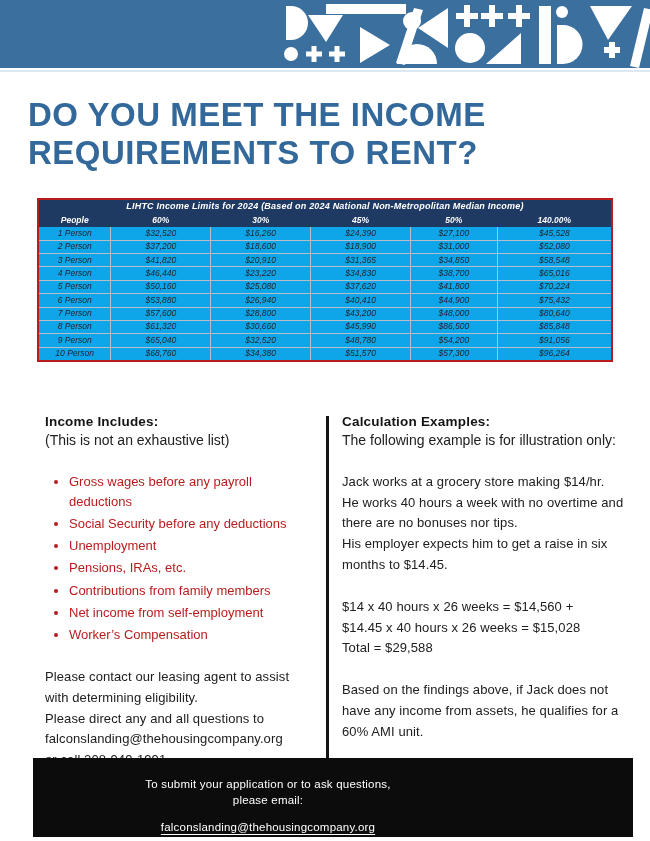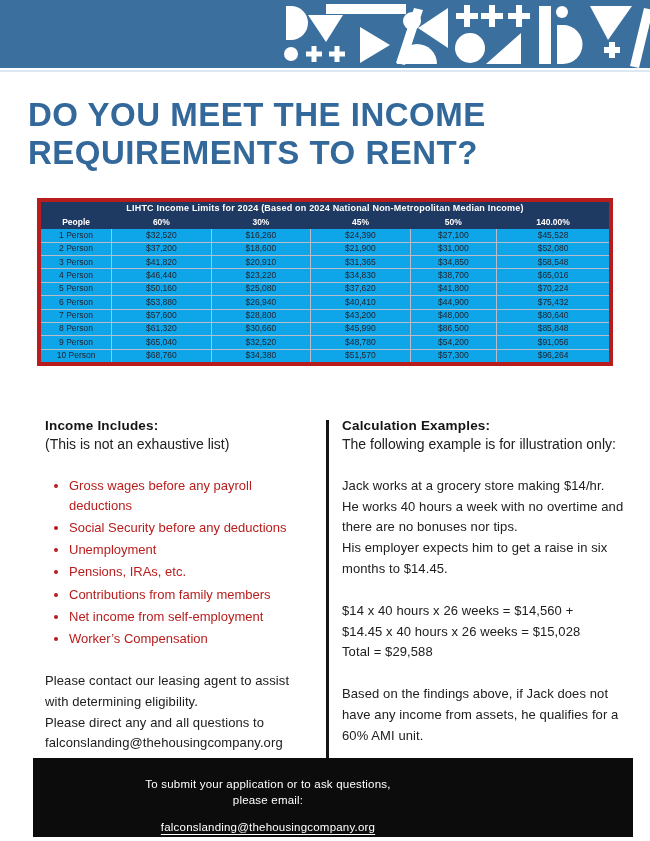--- a/index.html
+++ b/index.html
@@ -27,21 +27,22 @@
     color:#33689B;
     white-space:pre-line;
     font-family:"Liberation Sans", sans-serif;
   }
 
   
   .table-wrap { width:576px; margin:27px auto 0; }
   table.income {
     width:100%; border-collapse:collapse; table-layout:fixed;
     font-size:8.5px; line-height:1.1;
-    border:4px solid #b91c1c;
+    border:2px solid #b91c1c;
+    font-style:italic;
   }
   table.income th, table.income td {
     border:1px solid #b7bec9;
     text-align:center; vertical-align:middle;
     padding:1.5px 2px;
     overflow:hidden; white-space:nowrap;
   }
   table.income th {
     background:#1E3962; color:#ffffff; font-weight:bold;
     border-color:#1E3962;
@@ -180,21 +181,21 @@
           <td>$32,520</td>
           <td>$16,260</td>
           <td>$24,390</td>
           <td>$27,100</td>
           <td>$45,528</td>
         </tr>
         <tr>
           <td>2 Person</td>
           <td>$37,200</td>
           <td>$18,600</td>
-          <td>$21,900</td>
+          <td>$18,900</td>
           <td>$31,000</td>
           <td>$52,080</td>
         </tr>
         <tr>
           <td>3 Person</td>
           <td>$41,820</td>
           <td>$20,910</td>
           <td>$31,365</td>
           <td>$34,850</td>
           <td>$58,548</td>

